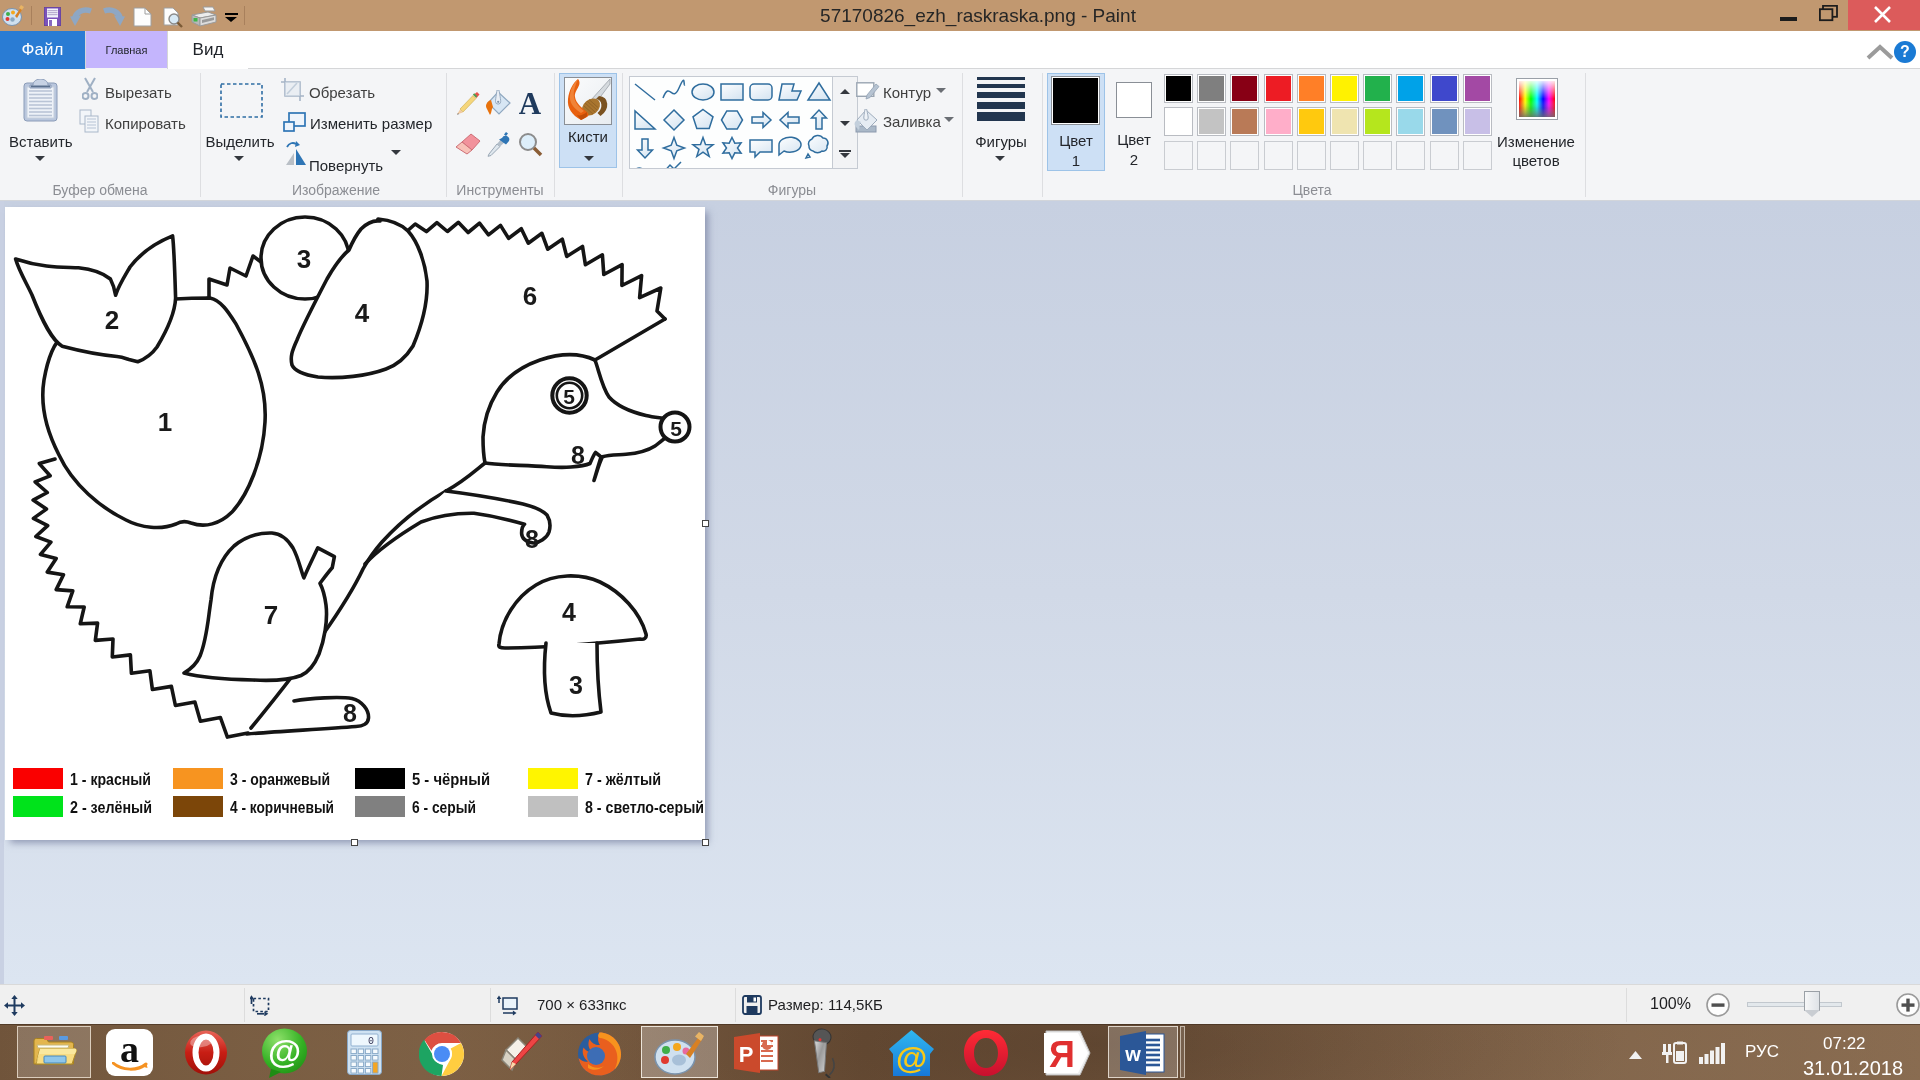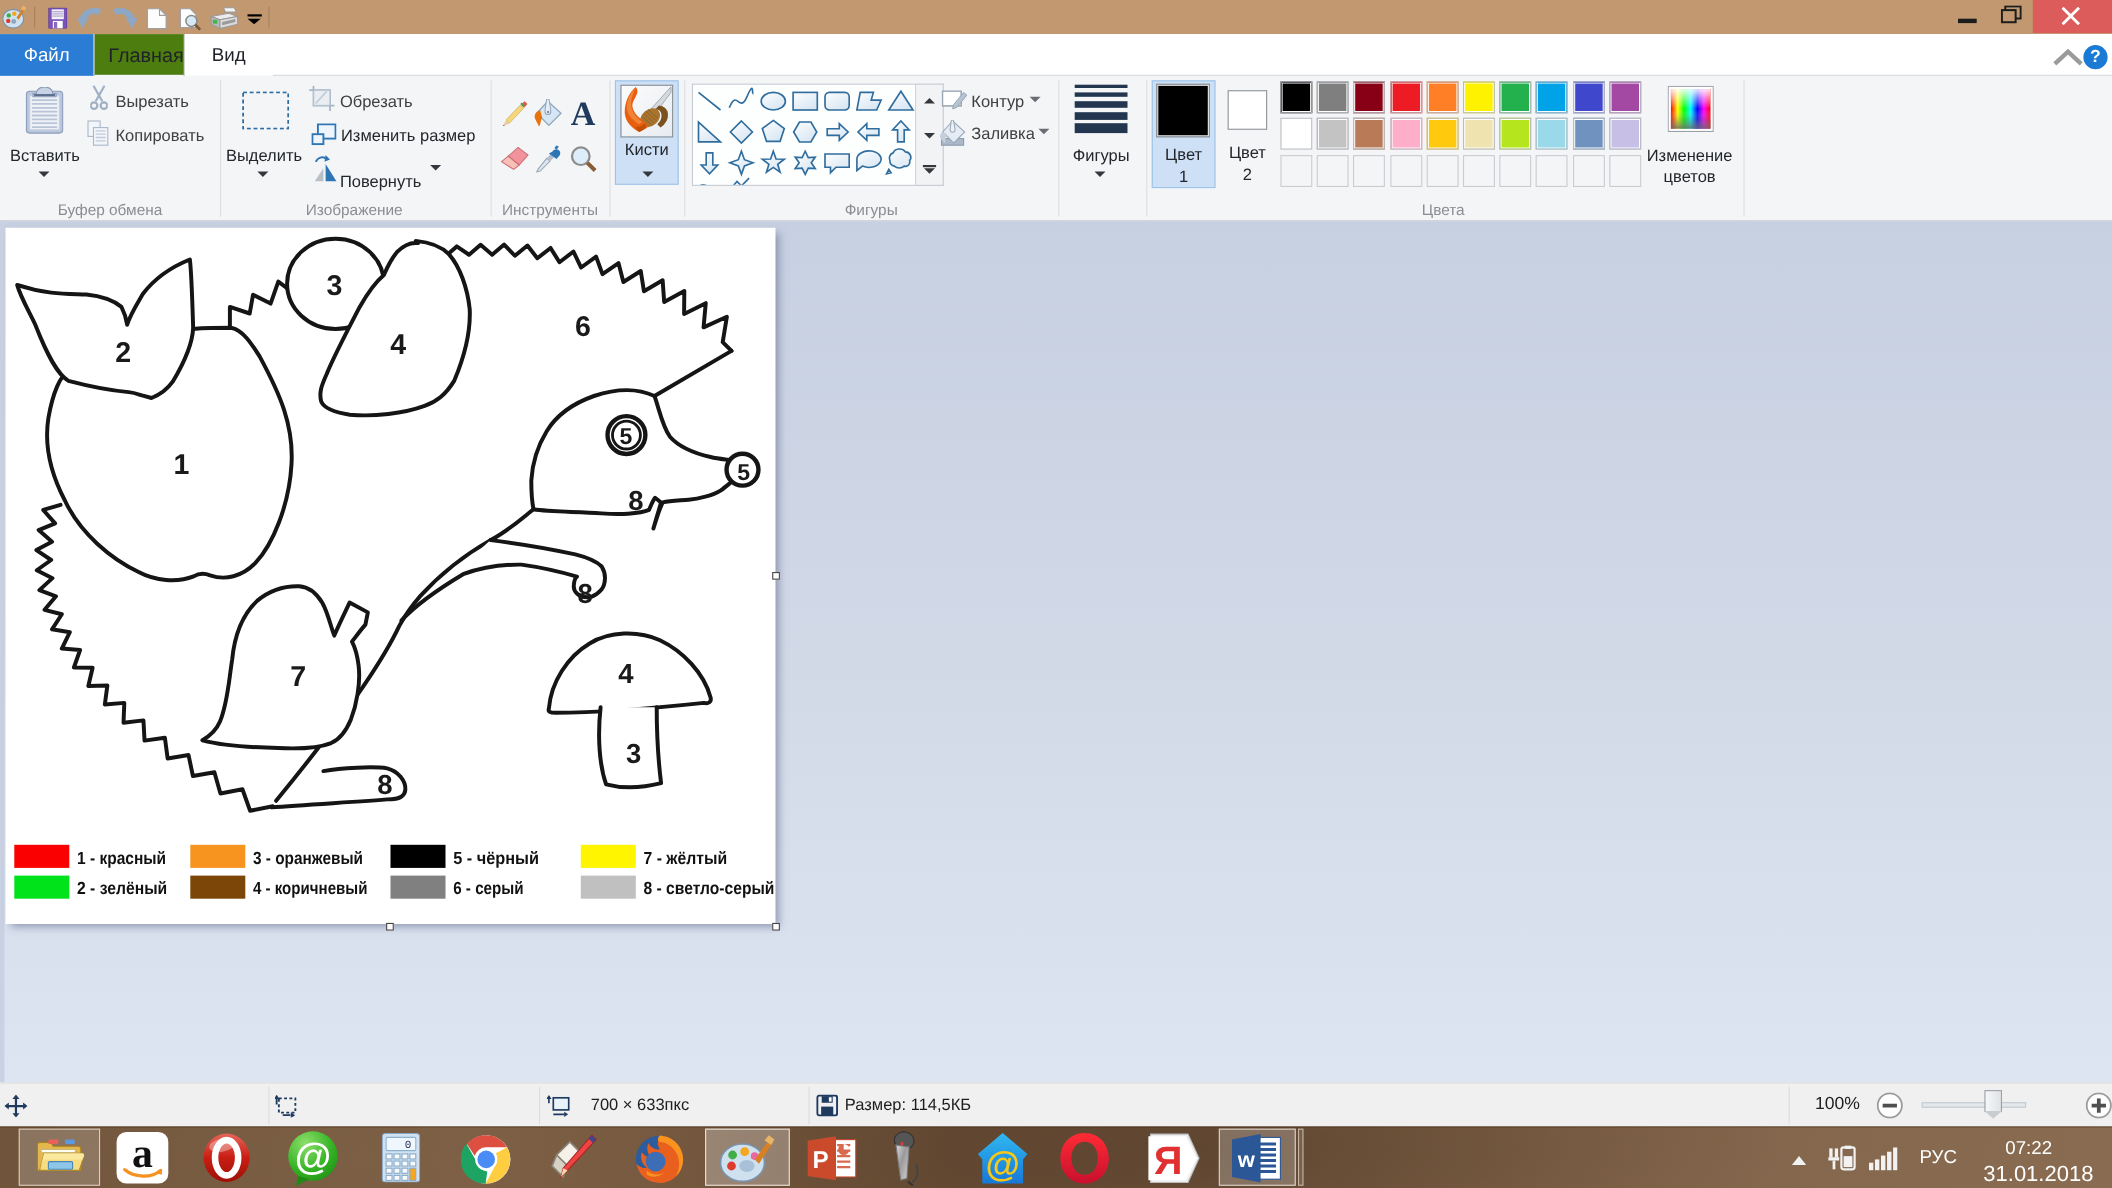--- a/index.html
+++ b/index.html
@@ -6,21 +6,21 @@
 html,body{width:1920px;height:1080px;overflow:hidden;font-family:"Liberation Sans",sans-serif}
 .abs{position:absolute}
 #root{position:relative;width:1920px;height:1080px;background:#fff}
 
 #titlebar{left:0;top:0;width:1920px;height:31px;background:#c19870}
 #title-text{left:54px;top:5px;width:1848px;text-align:center;font-size:19px;color:#262626}
 #btn-close{left:1848px;top:0;width:72px;height:30px;background:#dc5b5b}
 
 #tabrow{left:0;top:31px;width:1920px;height:38px;background:#fff;border-bottom:1px solid #d5d6d8}
 #tab-file{left:0;top:0;width:85px;height:38px;background:#2a7cd4;color:#fff;font-size:17px;text-align:center;line-height:38px}
-#tab-home{left:85px;top:0;width:83px;height:38px;background:#4d7c0f;border-left:1px solid #d5d6d8;border-right:1px solid #d5d6d8;color:#20242a;font-size:18px;text-align:right;line-height:38px}
+#tab-home{left:85px;top:0;width:83px;height:38px;background:#c4b5fd;border-left:1px solid #d5d6d8;border-right:1px solid #d5d6d8;color:#20242a;font-size:11px;text-align:center;line-height:38px}
 #tab-view{left:168px;top:0;width:80px;height:38px;background:#fff;color:#20242a;font-size:17px;text-align:center;line-height:38px}
 
 #ribbon{left:0;top:69px;width:1920px;height:132px;background:#f4f5f7;border-bottom:1px solid #d2d5da}
 .gsep{top:4px;width:1px;height:124px;background:#dddee1}
 .glabel{top:113px;font-size:14px;color:#8b8d93;text-align:center}
 .btnlabel{font-size:15px;color:#23262b;text-align:center}
 .graylabel{font-size:15px;color:#404040}
 .darr{width:0;height:0;border-left:5px solid transparent;border-right:5px solid transparent;border-top:5px solid #34383e}
 
 #canvasarea{left:0;top:201px;width:1920px;height:783px;background:linear-gradient(180deg,#c7d0e1 0%,#d1d9e7 50%,#dce5f1 100%)}
@@ -31,20 +31,21 @@
 .ssep{top:3px;width:1px;height:34px;background:#dcdcdc}
 .stext{top:11px;font-size:15px;color:#1e1e20}
 
 #taskbar{left:0;top:1024px;width:1920px;height:56px;background:#77593f;overflow:hidden}
 .tray{color:#fff;font-size:15px}
 </style>
 </head>
 <body>
 <div id="root">
   <div class="abs" id="titlebar"></div>
+  <div class="abs" id="title-text">57170826_ezh_raskraska.png - Paint</div>
   <div class="abs" id="btn-close"></div>
   <div class="abs" id="qat" style="left:0;top:0;width:260px;height:31px">
     <svg class="abs" style="left:2px;top:4px" width="22" height="23" viewBox="0 0 22 23">
       <ellipse cx="10" cy="13" rx="9.5" ry="8.5" fill="#cfe0ef" stroke="#7a93ad" stroke-width="1"></ellipse>
       <circle cx="6" cy="10" r="2" fill="#3fae49"></circle>
         <circle cx="11" cy="8.5" r="2" fill="#f4a71d"></circle>
       <circle cx="5.5" cy="15" r="2" fill="#e03a2f"></circle>
         <circle cx="10.5" cy="15.5" r="2.2" fill="#8aa8c0"></circle>
       <path d="M20 2 L13 12 L15 14 L21 4 Z" fill="#d88023"></path>
         <path d="M19 1 l3 2 -2 3 -3-2z" fill="#e8b465"></path>
@@ -167,21 +168,21 @@
     </svg>
     <div class="abs btnlabel" style="left:310px;top:46px">Изменить размер</div>
     <svg class="abs" style="left:285px;top:72px" width="22" height="24" viewBox="0 0 22 24">
       <path d="M11 24 L11 8 L21 24 Z" fill="#2e75b5"></path>
       <path d="M9 24 L9 12 L1 24 Z" fill="#b9bfc6"></path>
       <path d="M2 6 C4 2 8 1 11 3" fill="none" stroke="#2e75b5" stroke-width="1.8"></path>
       <path d="M11 0 l4 4 -5 2 z" fill="#2e75b5"></path>
     </svg>
     <div class="abs btnlabel" style="left:309px;top:88px">Повернуть</div>
     <div class="abs darr" style="left:391px;top:81px"></div>
-    <div class="abs glabel" style="left:252px;width:140px">Изображение</div>
+    <div class="abs glabel" style="left:266px;width:140px">Изображение</div>
     <div class="abs gsep" style="left:446px"></div>
 
     <svg class="abs" style="left:456px;top:22px" width="24" height="24" viewBox="0 0 24 24">
       <path d="M21 1 l2.5 2.5 -3 3.5 -3-3z" fill="#e8534a"></path>
       <path d="M17 4.5 l3 3 -13 13.5 -3-3z" fill="#f5d67b" stroke="#caa94e" stroke-width="0.6"></path>
       <path d="M4 18.5 l3 3 -6 1.8z" fill="#f0c9a0"></path>
         <path d="M1.8 22.6 l-0.8 0.8 2.4-0.3z" fill="#333"></path>
       <rect x="17.2" y="3.2" width="4.2" height="2" transform="rotate(45 19 4)" fill="#4aa24e"></rect>
     </svg>
     <svg class="abs" style="left:485px;top:21px" width="27" height="26" viewBox="0 0 27 26">

